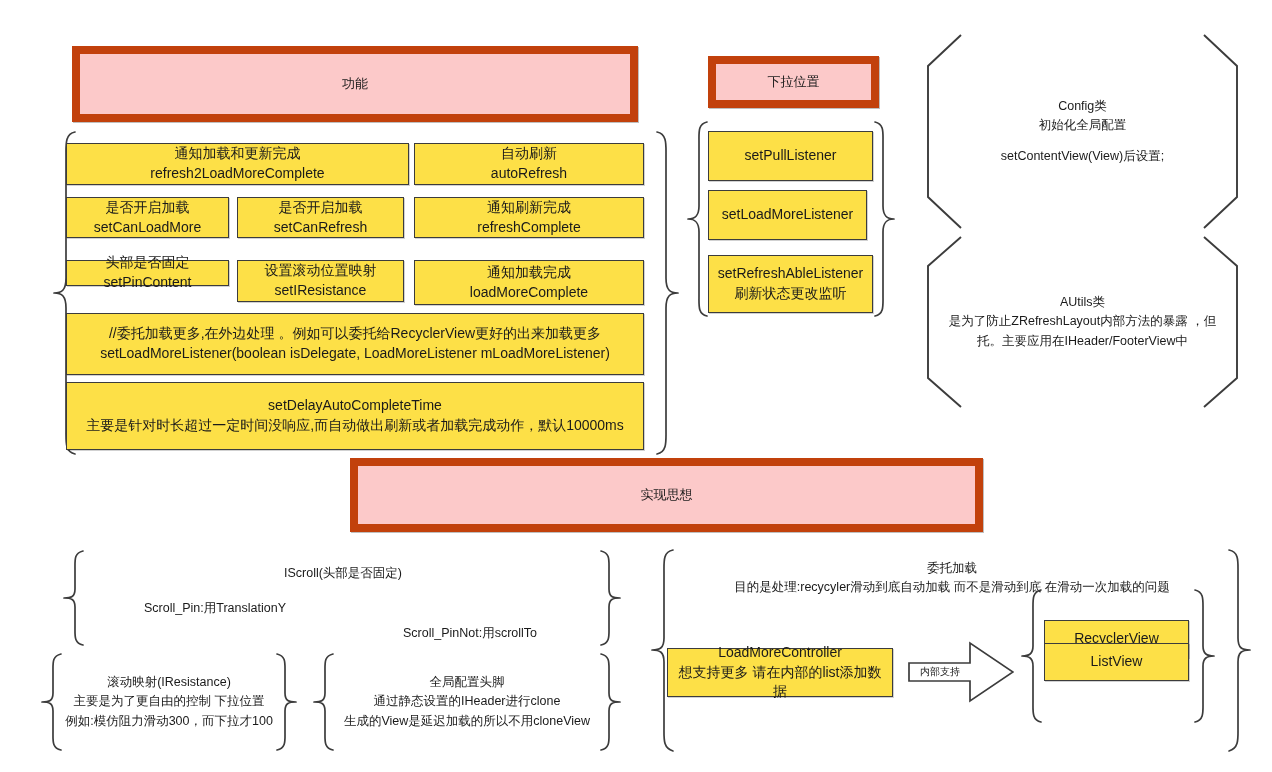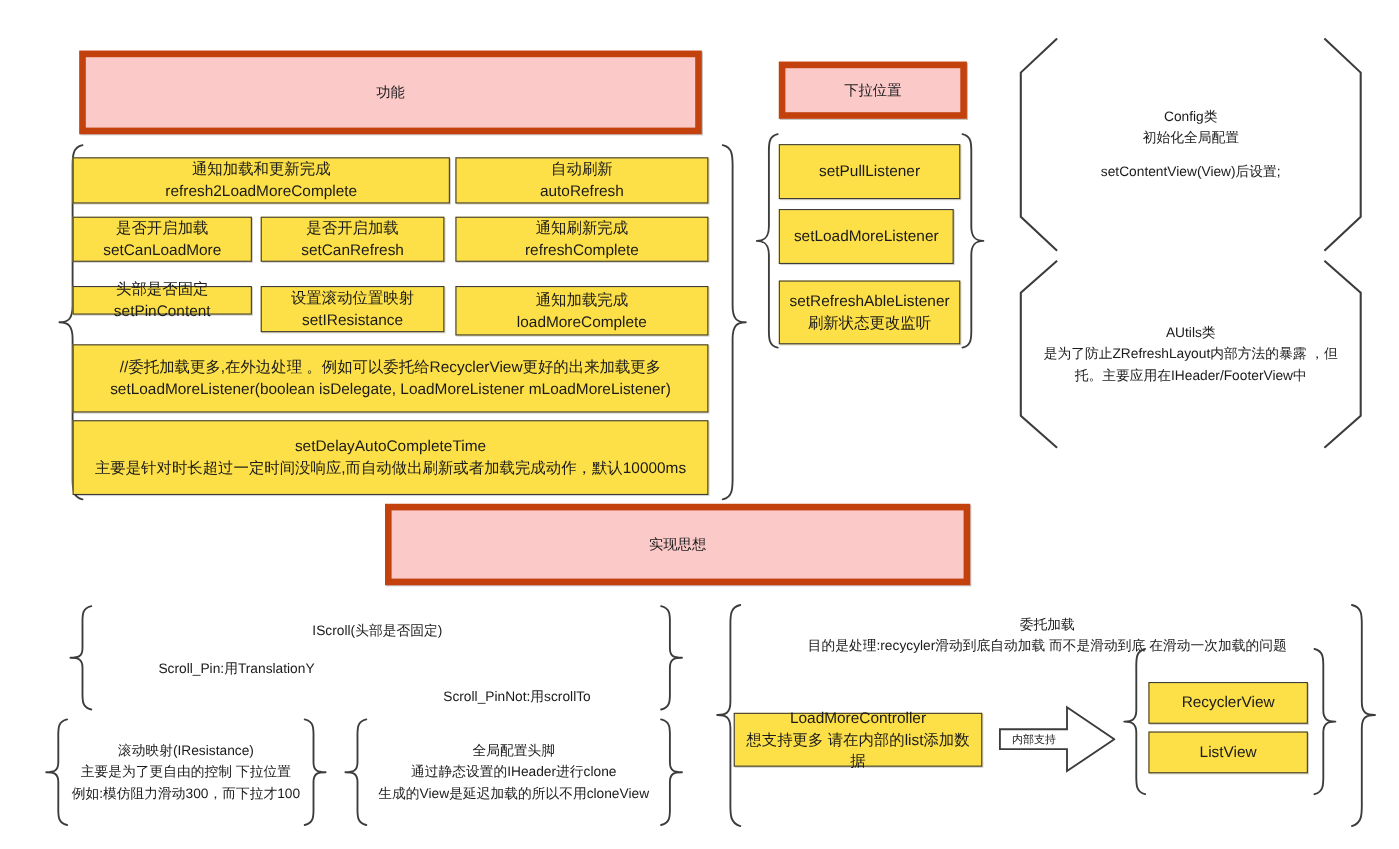--- a/index.html
+++ b/index.html
@@ -13,21 +13,21 @@
     width:1272px;
     height:772px;
     overflow:hidden;
     background:#fff;
   }
   .abs{position:absolute;box-sizing:border-box;}
 
   
   .banner{
     background:#fcc9c9;
-    border:6px solid #c2410c;
+    border:8px solid #c2410c;
     display:flex;align-items:center;justify-content:center;
     font-size:13px;line-height:1.35;
     box-shadow:1px 1px 0 rgba(0,0,0,.25);
   }
 
   
   .box{
     background:#fde047;
     border:1.6px solid #3c3c3c;
     display:flex;align-items:center;justify-content:center;
@@ -203,21 +203,21 @@
       <path d="M36,1 L3,30 L3,142 L36,171"></path>
       <path d="M279,1 L312,30 L312,142 L279,171"></path>
     </svg>
     <div class="abs txt" style="left:16px;top:0;width:283px;height:172px;">
       <span class="ln">AUtils类</span>
       <span class="ln">是为了防止ZRefreshLayout内部方法的暴露 ，但</span>
       <span class="ln">托。主要应用在IHeader/FooterView中</span>
     </div>
   </div>
 
-  <div class="abs banner" style="left:350px;top:458px;width:532px;height:74px;">
+  <div class="abs banner" style="left:350px;top:458px;width:633px;height:74px;">
     <span>实现思想</span>
   </div>
 
   <div class="abs brace" style="left:62px;top:549px;width:22px;height:98px;">
     <svg viewBox="0 0 22 98" preserveAspectRatio="none">
       <path d="M21,2 C12,4 13,11 13,20 L13,40 C13,48 9,49 2,49 C9,49 13,50 13,58 L13,78 C13,87 12,94 21,96"></path>
     </svg>
   </div>
   <div class="abs brace" style="left:600px;top:549px;width:22px;height:98px;">
     <svg viewBox="0 0 22 98" preserveAspectRatio="none">
@@ -304,19 +304,19 @@
     <svg viewBox="0 0 22 136" preserveAspectRatio="none">
       <path d="M1,2 C10,4 9,12 9,22 L9,58 C9,66 13,68 20,68 C13,68 9,70 9,78 L9,114 C9,124 10,132 1,134"></path>
     </svg>
   </div>
 
   <div class="abs box" style="left:1044px;top:620px;width:145px;height:38px;">
     <div>
       <span class="ln">RecyclerView</span>
     </div>
   </div>
-  <div class="abs box" style="left:1044px;top:665px;width:145px;height:38px;">
+  <div class="abs box" style="left:1044px;top:643px;width:145px;height:38px;">
     <div>
       <span class="ln">ListView</span>
     </div>
   </div>
 
 </div>
 
 </body></html>

